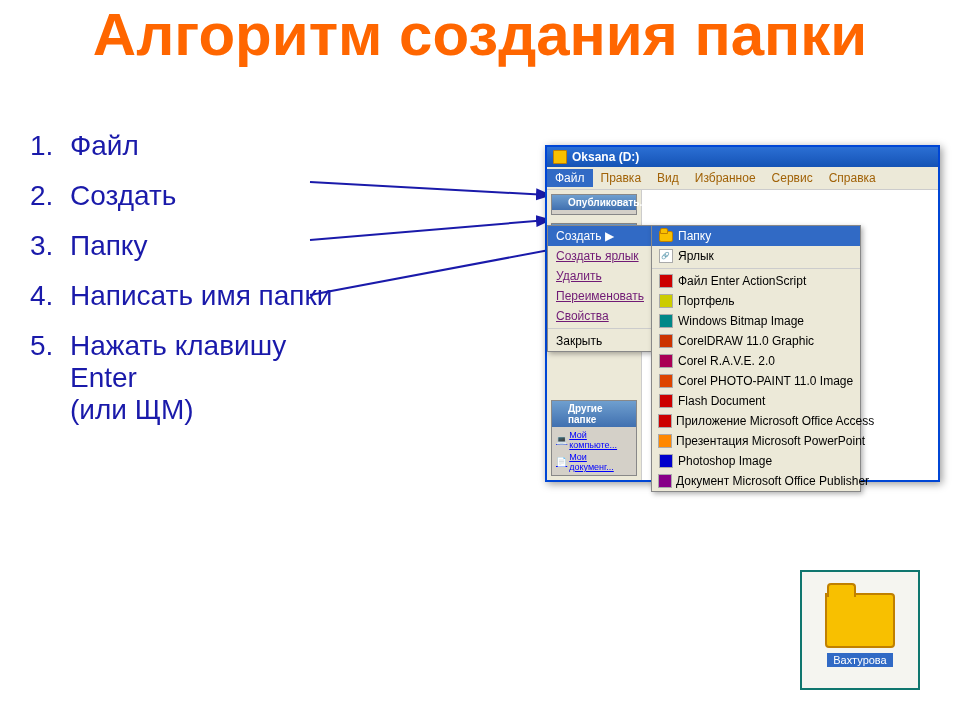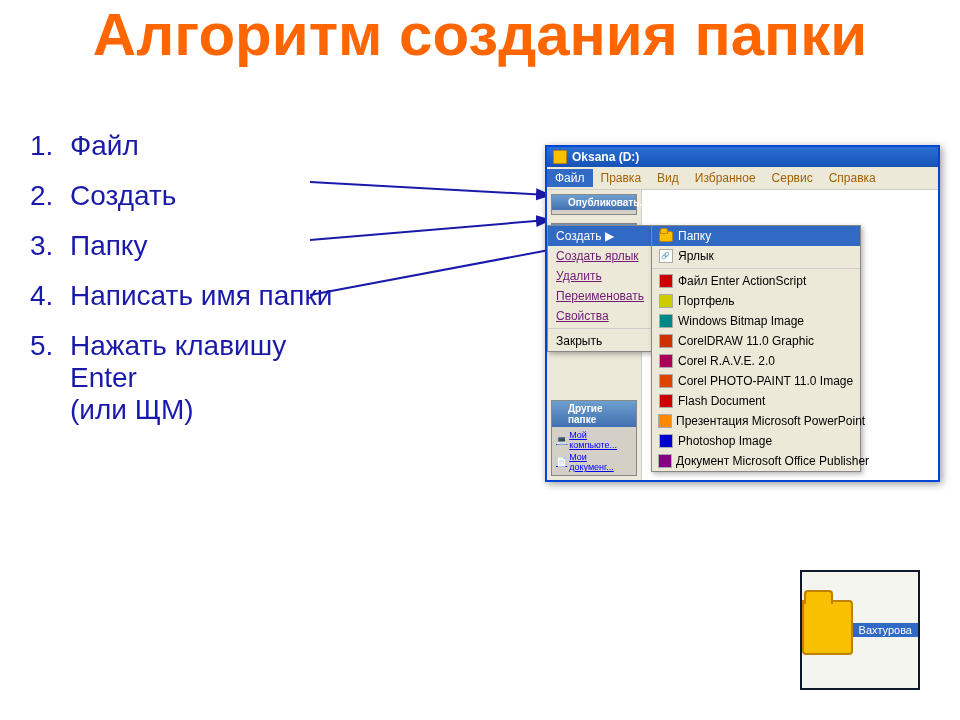--- a/index.html
+++ b/index.html
@@ -260,24 +260,24 @@
       font-size: 11px;
     }
 
     
     .folder-image-box {
       position: absolute;
       bottom: 30px;
       right: 40px;
       width: 120px;
       height: 120px;
-      border: 2px solid #0f172a;
+      border: 2px solid #0f766e;
       background: #f5f5f0;
       display: flex;
-      flex-direction: row;
+      flex-direction: column;
       align-items: center;
       justify-content: center;
     }
 
     .folder-big {
       width: 70px;
       height: 55px;
       background: #f8c000;
       border: 2px solid #c08000;
       border-radius: 0 4px 4px 4px;
@@ -451,20 +451,26 @@
       </div>
 
 
       <div class="create-item">
         <span class="item-icon">
             <span class="icon-sq icon-red"></span>
           </span>
         <span>Flash Document</span>
       </div>
 
+      <div class="create-item">
+        <span class="item-icon">
+            <span class="icon-sq icon-red"></span>
+          </span>
+        <span>Приложение Microsoft Office Access</span>
+      </div>
 
       <div class="create-item">
         <span class="item-icon">
             <span class="icon-sq icon-orange"></span>
           </span>
         <span>Презентация Microsoft PowerPoint</span>
       </div>
 
       <div class="create-item">
         <span class="item-icon">

